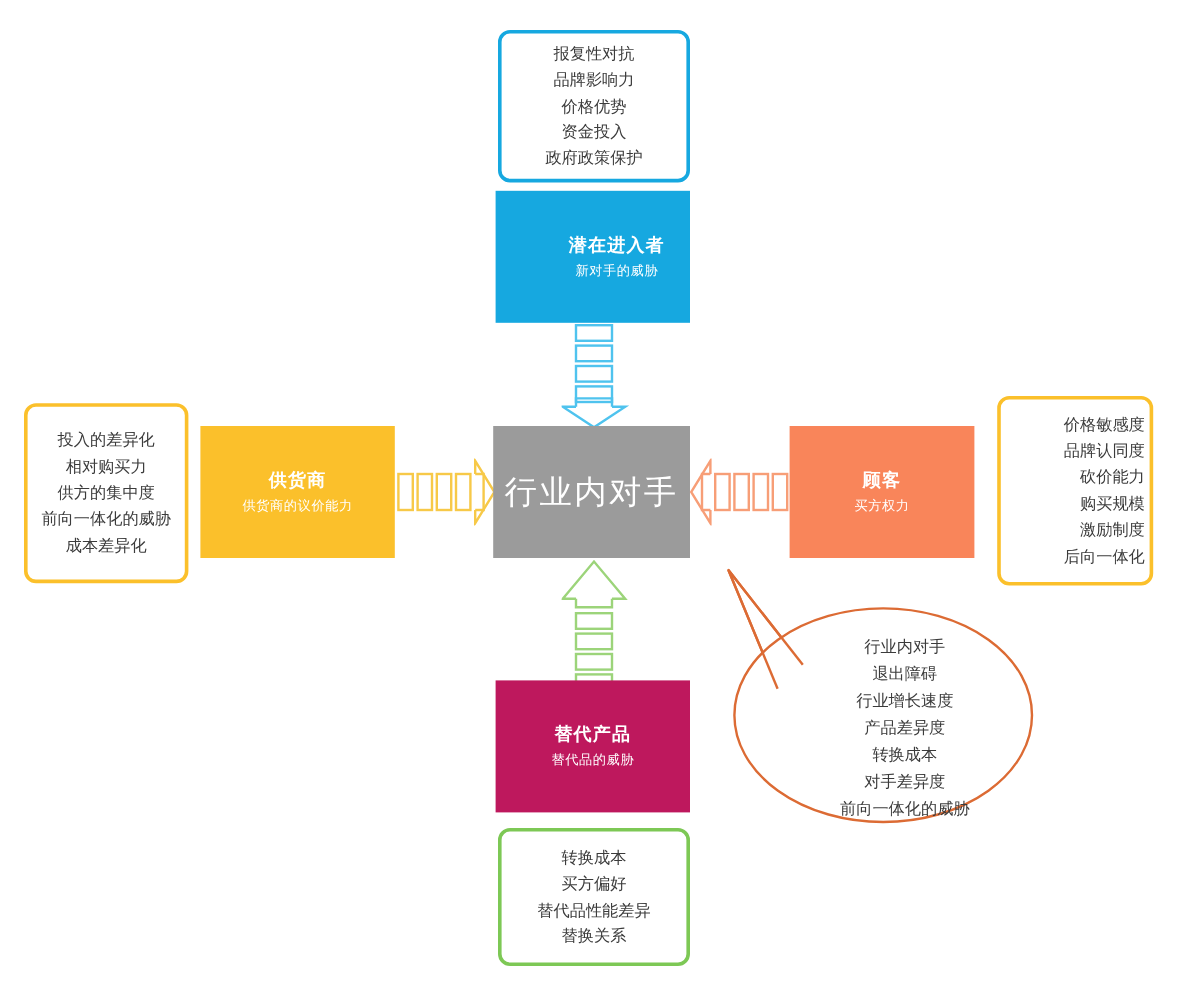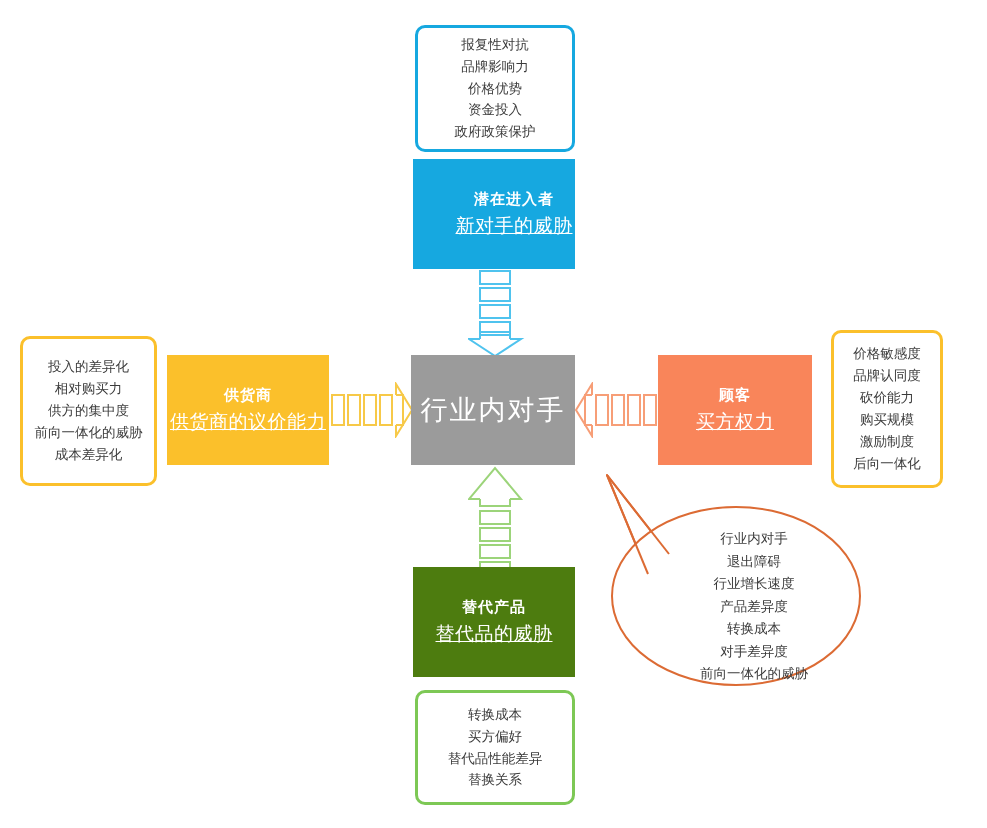--- a/index.html
+++ b/index.html
@@ -39,23 +39,22 @@
     text-align: center;
     line-height: 1.5;
   }
   .force-title {
     font-weight: bold;
     font-size: 15px;
     letter-spacing: 1px;
     margin-bottom: 2px;
   }
   .force-sub {
-    font-size: 19px;
+    font-size: 11px;
     letter-spacing: 0.5px;
-    text-decoration: underline;
   }
 
   
   .center-box {
     color: #ffffff;
     font-size: 27px;
     letter-spacing: 2px;
     text-align: center;
   }
 
@@ -170,41 +169,41 @@
       <rect x="56" y="13" width="12" height="30"></rect>
       <rect x="72" y="13" width="12" height="30"></rect>
     </g>
   </svg>
 
   <div class="node force-box" id="box-customers" style="left:658px; top:355px; width:154px; height:110px; background:#F9855A;">
     <div class="force-title">顾客</div>
     <div class="force-sub">买方权力</div>
   </div>
 
-  <div class="node detail-box" id="box-customers-detail" style="left:831px; top:330px; width:112px; height:158px; border-color:#FBC02B;">
+  <div class="node detail-box" id="box-customers-detail" style="left:831px; top:330px; width:130px; height:158px; border-color:#FBC02B;align-items:flex-end;">
     <div class="line">价格敏感度</div>
     <div class="line">品牌认同度</div>
     <div class="line">砍价能力</div>
     <div class="line">购买规模</div>
     <div class="line">激励制度</div>
     <div class="line">后向一体化</div>
   </div>
 
   <svg class="arrow" style="left:468px; top:466px;" width="58" height="103" viewBox="0 0 58 103">
     <g fill="none" stroke="#9CD47A" stroke-width="2">
       <path d="M42 33 L42 33 L53 33 L27 2 L1 33 L12 33 L12 33"></path>
       <path d="M42 33 L42 40 L12 40 L12 33"></path>
       <rect x="12" y="45" width="30" height="13"></rect>
       <rect x="12" y="62" width="30" height="13"></rect>
       <rect x="12" y="79" width="30" height="13"></rect>
       <rect x="12" y="96" width="30" height="13"></rect>
     </g>
   </svg>
 
-  <div class="node force-box" id="box-substitutes" style="left:413px; top:567px; width:162px; height:110px; background:#4d7c0f;">
+  <div class="node force-box" id="box-substitutes" style="left:413px; top:567px; width:162px; height:110px; background:#be185d;">
     <div class="force-title">替代产品</div>
     <div class="force-sub">替代品的威胁</div>
   </div>
 
   <div class="node detail-box" id="box-substitutes-detail" style="left:415px; top:690px; width:160px; height:115px; border-color:#7DC855;">
     <div class="line">转换成本</div>
     <div class="line">买方偏好</div>
     <div class="line">替代品性能差异</div>
     <div class="line">替换关系</div>
   </div>

